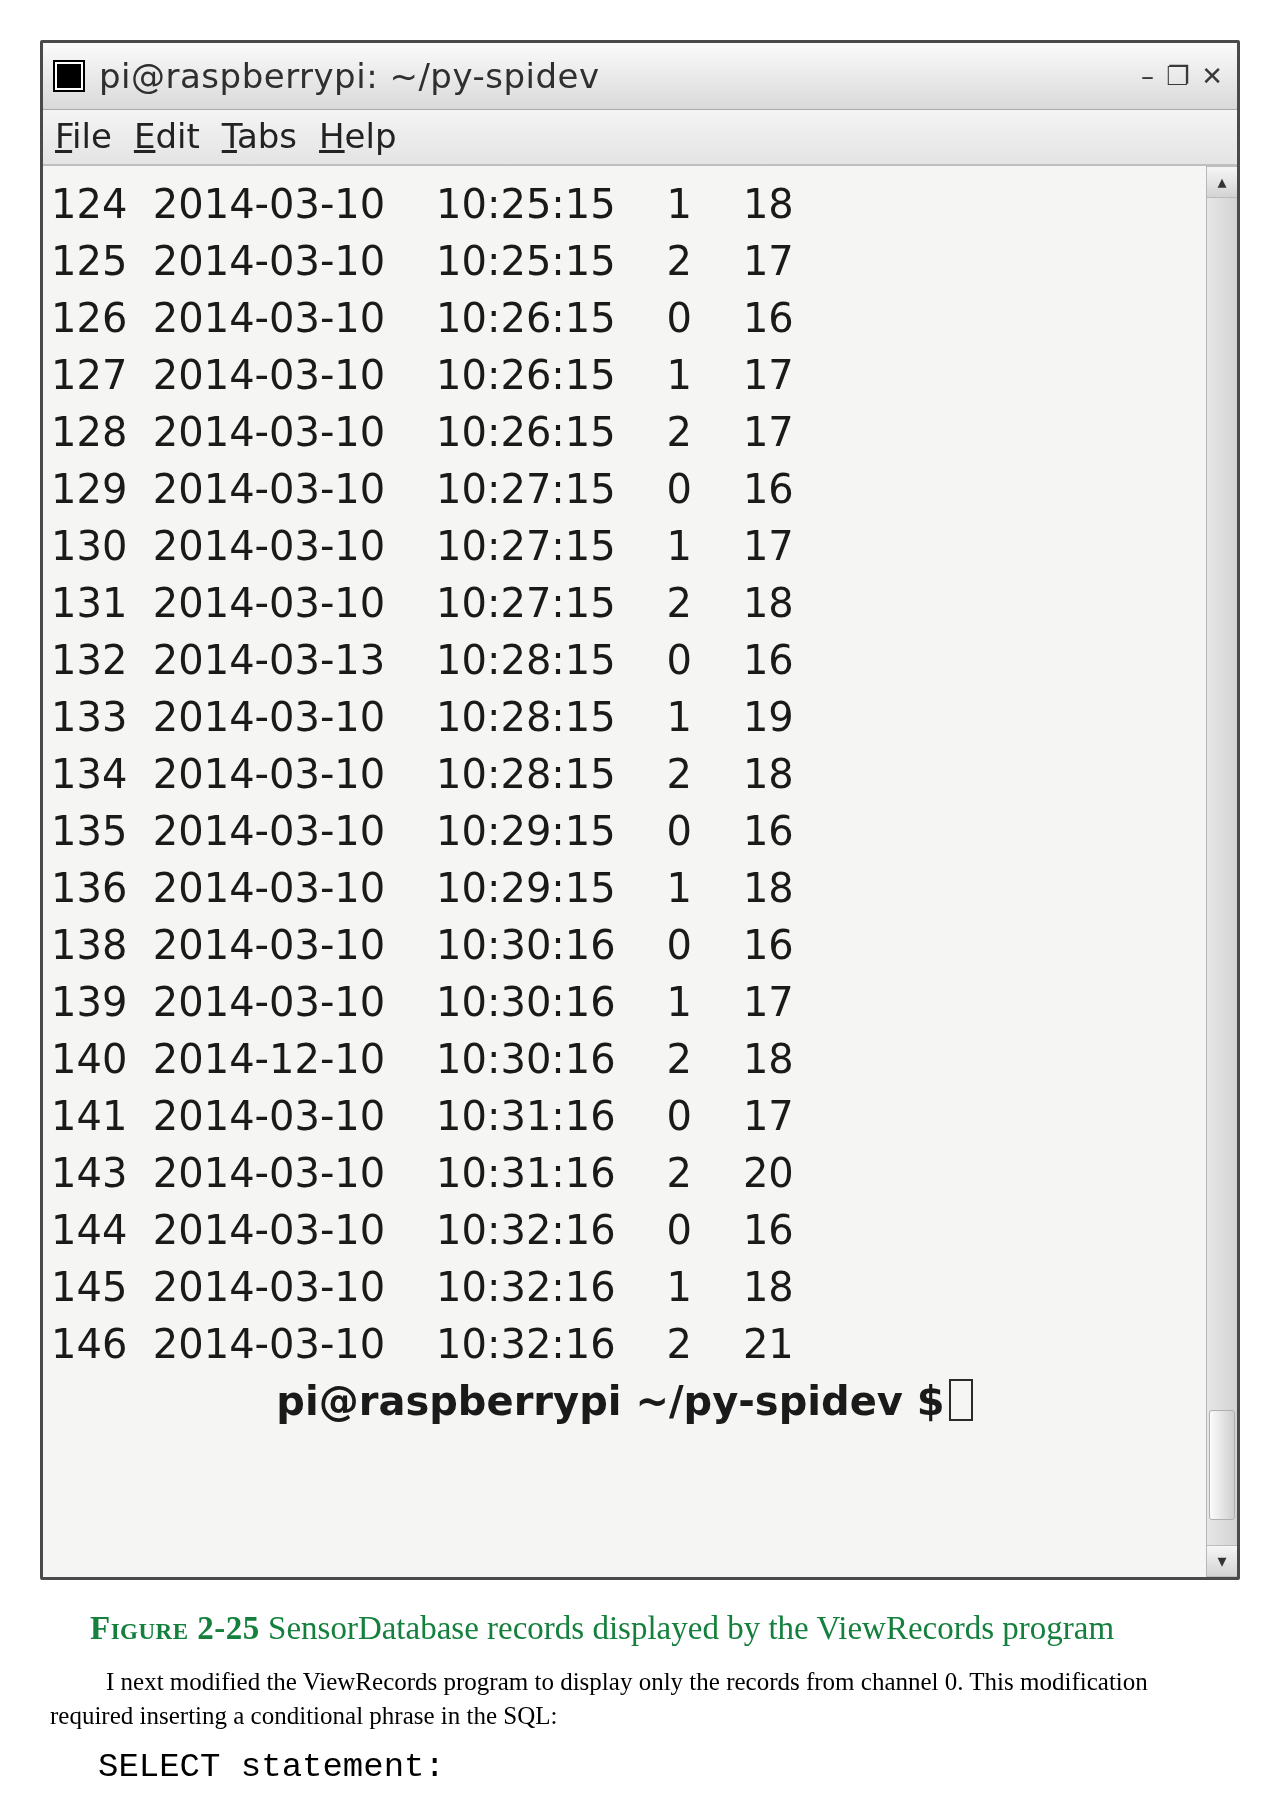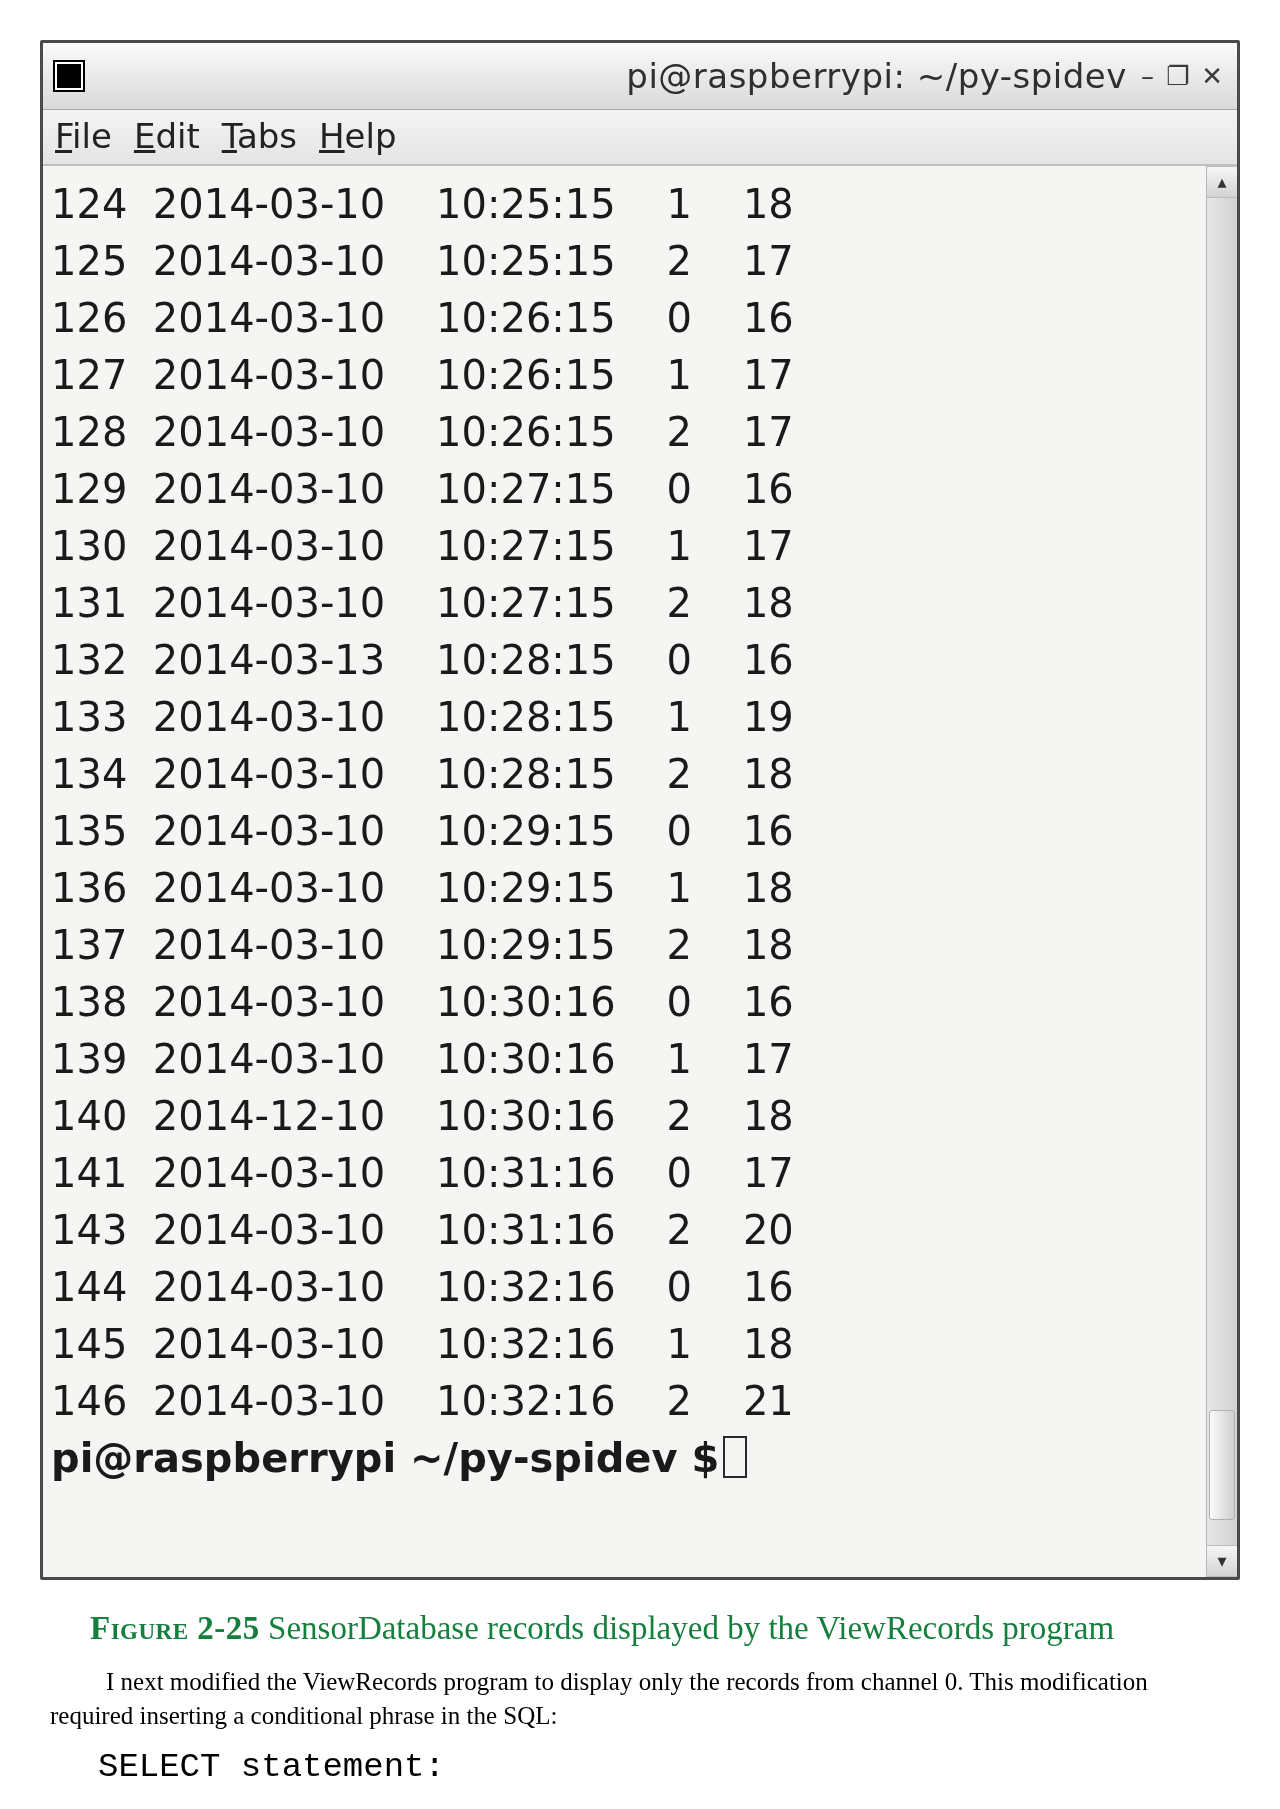--- a/index.html
+++ b/index.html
@@ -34,21 +34,21 @@
     color: #2f2f2f;
   }
   .titlebar .appicon {
     width: 32px; height: 32px;
     margin: 0 14px 0 10px;
     background: #000;
     box-shadow: inset 0 0 0 2px #000, inset 0 0 0 4px #fff;
   }
   .titlebar .title {
     flex: 1;
-    text-align: right;
+    text-align: left;
     letter-spacing: 0.5px;
   }
   .titlebar .winbtns {
     display: flex;
     gap: 12px;
     padding: 0 14px;
     font-size: 26px;
     color: #3a3a3a;
     font-family: "DejaVu Sans", Arial, sans-serif;
     user-select: none;
@@ -78,20 +78,21 @@
     font-family: "DejaVu Sans", "Liberation Sans", Arial, sans-serif;
     font-size: 40px;
     line-height: 57px;
     color: #1a1a1a;
     overflow: hidden;
   }
   .row { white-space: pre; }
   .prompt-line {
     font-weight: 700;
     font-family: "DejaVu Sans", Arial, sans-serif;
+    text-align: center;
   }
   .prompt-line .path { color: #1a1a1a; font-weight: 700; }
   .prompt-line .dollar { font-weight: 700; }
   .cursorbox {
     display: inline-block;
     width: 20px; height: 38px;
     border: 2px solid #2a2a2a;
     vertical-align: -6px;
     margin-left: 4px;
     background: #f5f5f3;
@@ -187,21 +188,20 @@
           <div class="row">127  2014-03-10    10:26:15    1    17</div>
           <div class="row">128  2014-03-10    10:26:15    2    17</div>
           <div class="row">129  2014-03-10    10:27:15    0    16</div>
           <div class="row">130  2014-03-10    10:27:15    1    17</div>
           <div class="row">131  2014-03-10    10:27:15    2    18</div>
           <div class="row">132  2014-03-13    10:28:15    0    16</div>
           <div class="row">133  2014-03-10    10:28:15    1    19</div>
           <div class="row">134  2014-03-10    10:28:15    2    18</div>
           <div class="row">135  2014-03-10    10:29:15    0    16</div>
           <div class="row">136  2014-03-10    10:29:15    1    18</div>
-          <div class="row">137  2014-03-10    10:29:15    2    18</div>
           <div class="row">138  2014-03-10    10:30:16    0    16</div>
           <div class="row">139  2014-03-10    10:30:16    1    17</div>
           <div class="row">140  2014-12-10    10:30:16    2    18</div>
           <div class="row">141  2014-03-10    10:31:16    0    17</div>
           <div class="row">143  2014-03-10    10:31:16    2    20</div>
           <div class="row">144  2014-03-10    10:32:16    0    16</div>
           <div class="row">145  2014-03-10    10:32:16    1    18</div>
           <div class="row">146  2014-03-10    10:32:16    2    21</div>
           <div class="row prompt-line"><span>pi@raspberrypi</span> <span class="path">~/py-spidev</span> <span class="dollar">$</span><span class="cursorbox"></span></div>
         </div>

